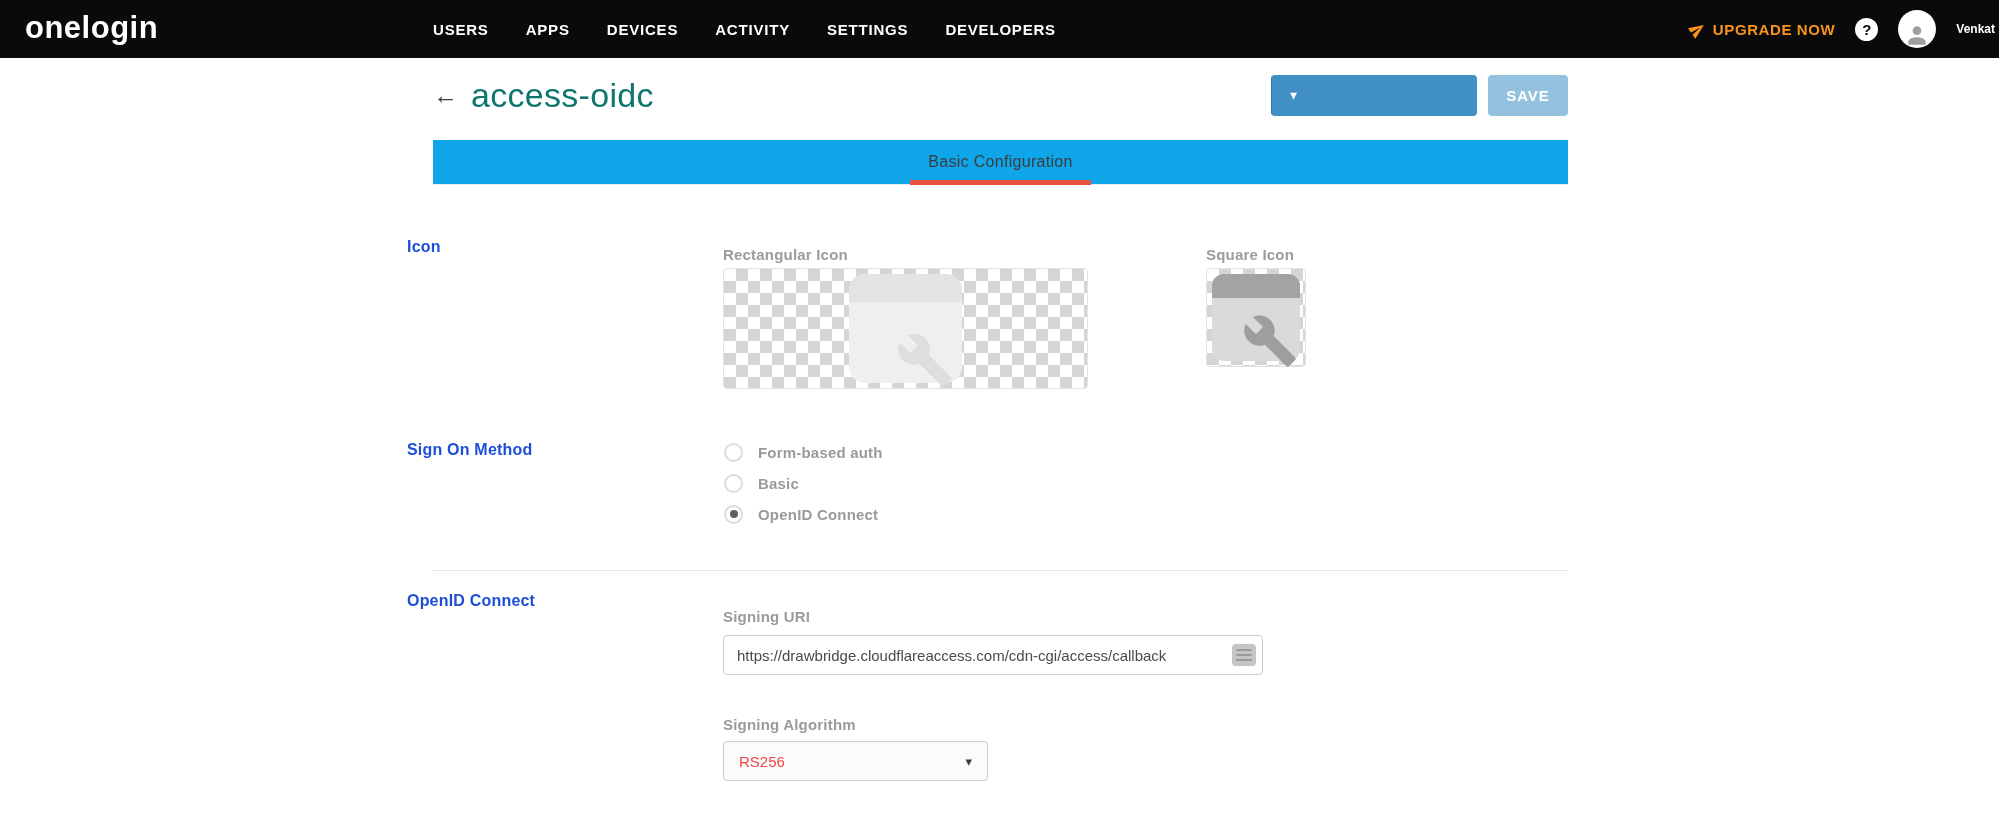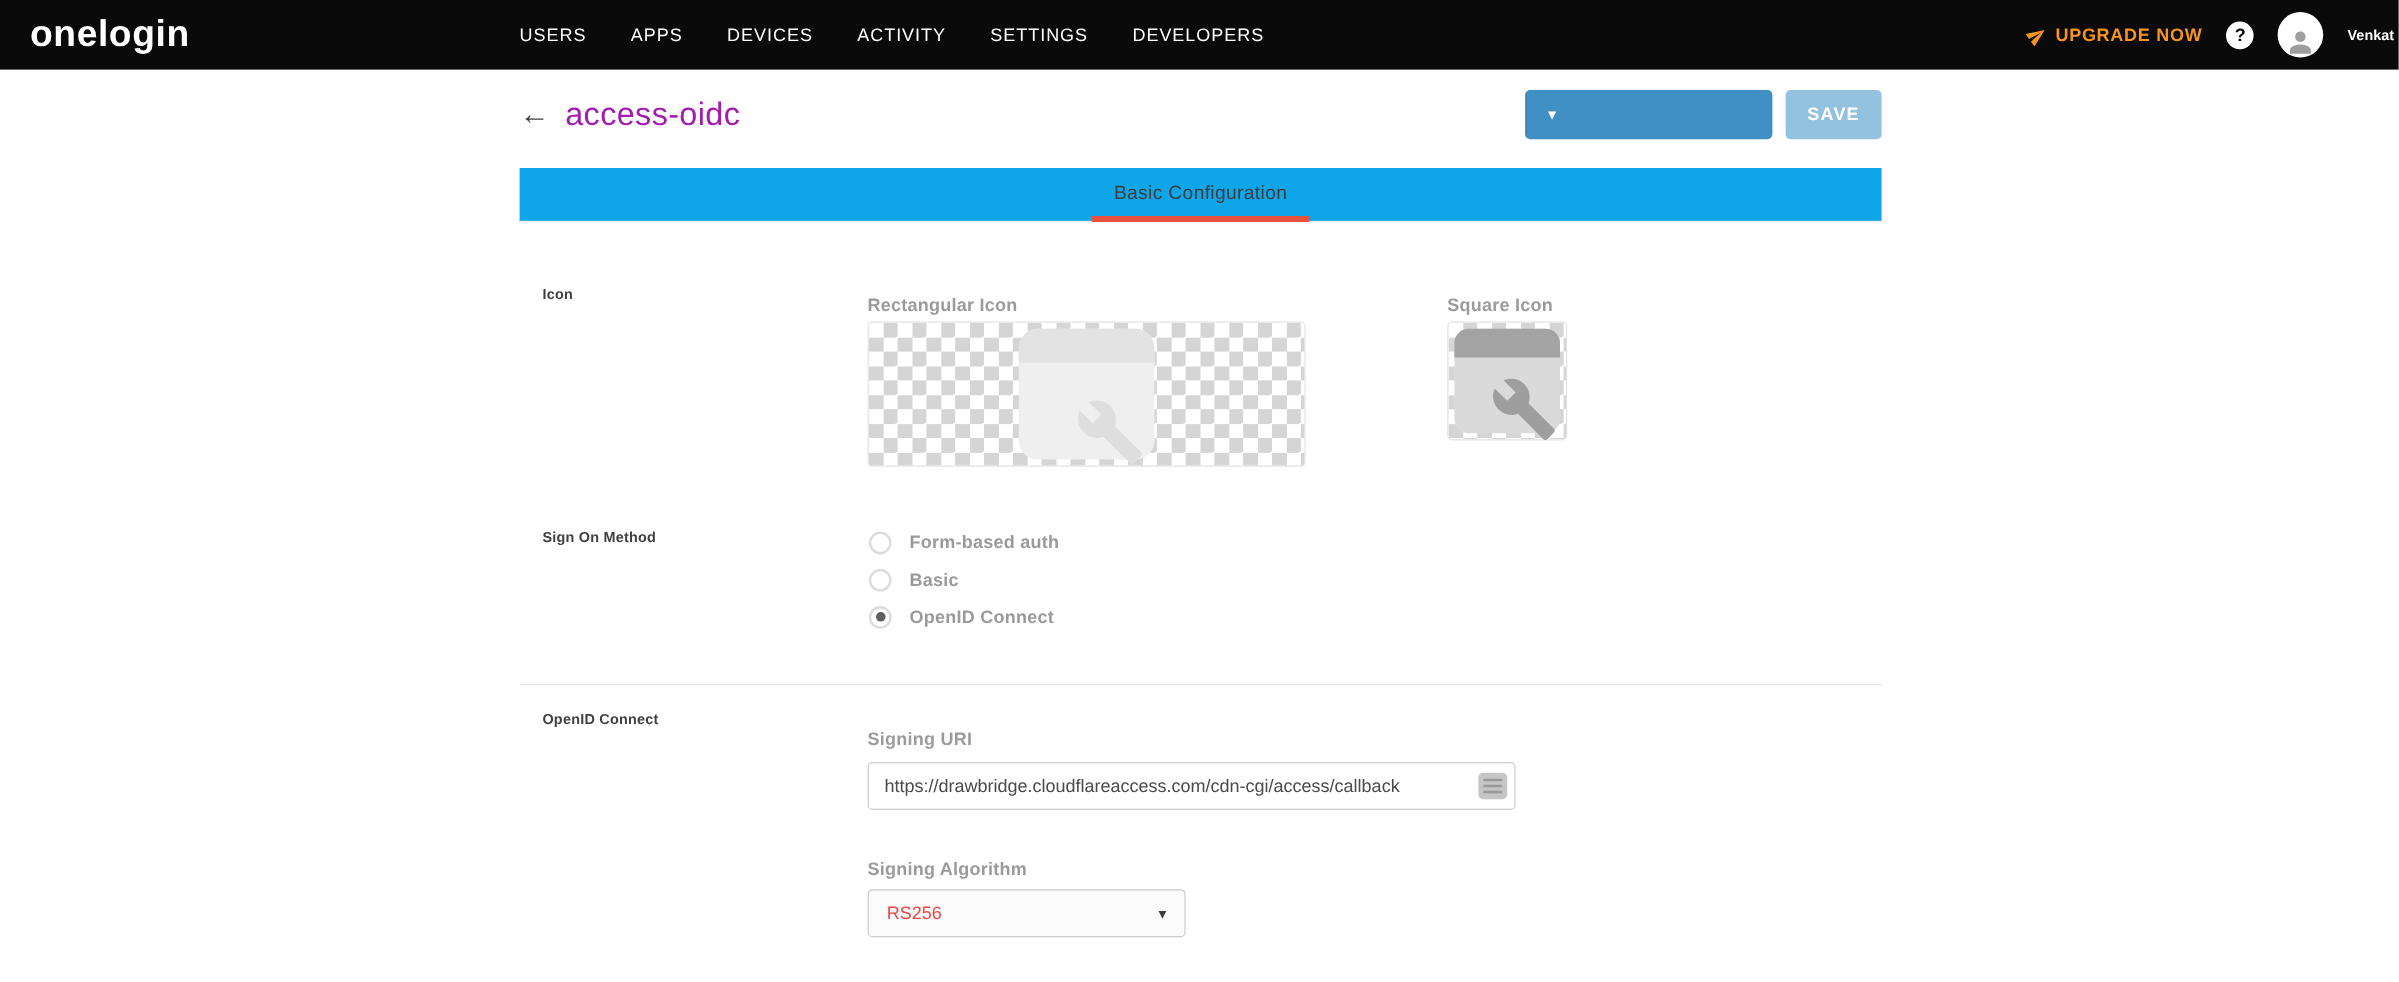--- a/index.html
+++ b/index.html
@@ -3,47 +3,47 @@
 <meta charset="utf-8">
 <style>
   * { margin:0; padding:0; box-sizing:border-box; }
   html,body { width:1999px; height:818px; background:#ffffff; font-family:"Liberation Sans", sans-serif; overflow:hidden; }
   .page { position:relative; width:1999px; height:662px; }
 
   
   .nav { position:absolute; left:0; top:0; width:1999px; height:58px; background:#0a0a0a; }
   .logo { position:absolute; left:25px; top:10px; color:#ffffff; font-size:31px; font-weight:bold; letter-spacing:0.5px; }
   .nav-menu { position:absolute; left:433px; top:0; height:58px; display:flex; align-items:center; gap:37px; }
-  .nav-item { color:#ffffff; font-size:15px; font-weight:normal; letter-spacing:0.8px; cursor:pointer;text-align:right; }
+  .nav-item { color:#ffffff; font-size:15px; font-weight:bold; letter-spacing:0.8px; cursor:pointer;text-align:right; }
   .nav-right { position:absolute; right:4px; top:0; height:58px; display:flex; align-items:center; gap:20px; }
   .upgrade { display:flex; align-items:center; gap:7px; color:#F7941E; font-size:15px; font-weight:bold; letter-spacing:0.6px; cursor:pointer; }
   .rocket { width:17px; height:17px; transform:rotate(-35deg); }
   .help-circle { width:23px; height:23px; border-radius:50%; background:#ffffff; color:#0a0a0a; font-size:15px; font-weight:bold; display:flex; align-items:center; justify-content:center; cursor:pointer; }
   .avatar { width:38px; height:38px; border-radius:50%; background:#ffffff; display:flex; align-items:flex-end; justify-content:center; overflow:hidden; cursor:pointer; }
   .username { color:#ffffff; font-size:12px; font-weight:bold; }
 
   
   .header-row { position:absolute; left:433px; top:72px; width:1135px; height:46px; display:flex; align-items:center; justify-content:space-between; }
   .title-wrap { display:flex; align-items:center; gap:13px; color:#3c3c3c; }
   .back-arrow { font-size:25px; cursor:pointer; color:#3c3c3c; }
-  .page-title { font-size:27px; color:#a21caf; letter-spacing:0.3px; }
+  .page-title { font-size:34px; color:#0f766e; letter-spacing:0.3px; }
   .btn-group { display:flex; gap:11px; }
   .btn { border:none; border-radius:4px; color:#ffffff; font-family:"Liberation Sans",sans-serif; font-size:15px; font-weight:bold; letter-spacing:1px; cursor:pointer; }
   .btn-more { width:206px; height:41px; background:#4190C5; display:flex; align-items:stretch; padding:0; overflow:hidden; }
   .btn-more .lbl { flex:1; display:flex; align-items:center; justify-content:center; }
   .btn-more .caret-zone { width:45px; display:flex; align-items:center; justify-content:center; border-left:1px solid rgba(0,0,0,0.18); font-size:12px; }
   .btn-save { width:80px; height:41px; background:#93C2DF; }
 
   
   .tabbar { position:absolute; left:433px; top:140px; width:1135px; height:45px; background:#0ea5e9; border-bottom:1px solid #ebebeb; display:flex; justify-content:center; }
   .tab { position:relative; height:100%; display:flex; align-items:center; padding:0 18px; font-size:16px; color:#3c3c3c; letter-spacing:0.3px; cursor:pointer; }
   .tab.active::after { content:""; position:absolute; left:0; right:0; bottom:-1px; height:5px; background:#E8513D; }
 
   
-  .section-label { position:absolute; left:452px; font-size:12px; color:#404040; font-weight:bold; letter-spacing:0.2px; }
+  .section-label { position:absolute; left:407px; font-size:16px; color:#1d4ed8; font-weight:bold; letter-spacing:0.2px; }
   .field-label { position:absolute; font-size:15px; color:#9b9b9b; font-weight:bold; letter-spacing:0.2px; }
 
   .checker { background:
       conic-gradient(#d5d5d5 0 25%, #ffffff 0 50%, #d5d5d5 0 75%, #ffffff 0) 0 0 / 24px 24px;
       border:1px solid #e3e3e3; border-radius:4px; position:absolute; }
   .rect-icon-box { left:723px; top:268px; width:365px; height:121px; display:flex; align-items:center; justify-content:center; }
   .square-icon-box { left:1206px; top:268px; width:100px; height:99px; display:flex; align-items:center; justify-content:center; }
 
   .app-glyph { position:relative; border-radius:16px; overflow:visible; }
   .app-glyph .titlebar { position:absolute; left:0; top:0; width:100%; border-radius:16px 16px 0 0; }

